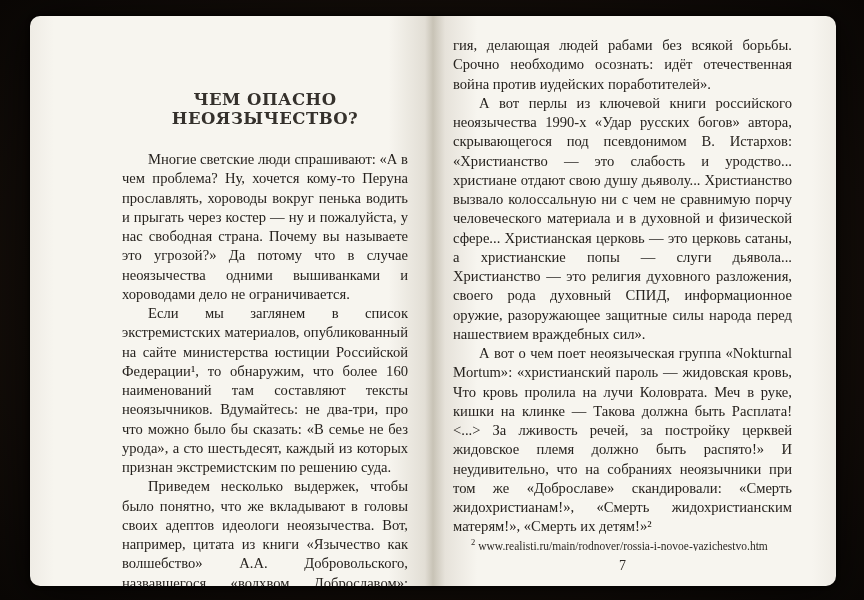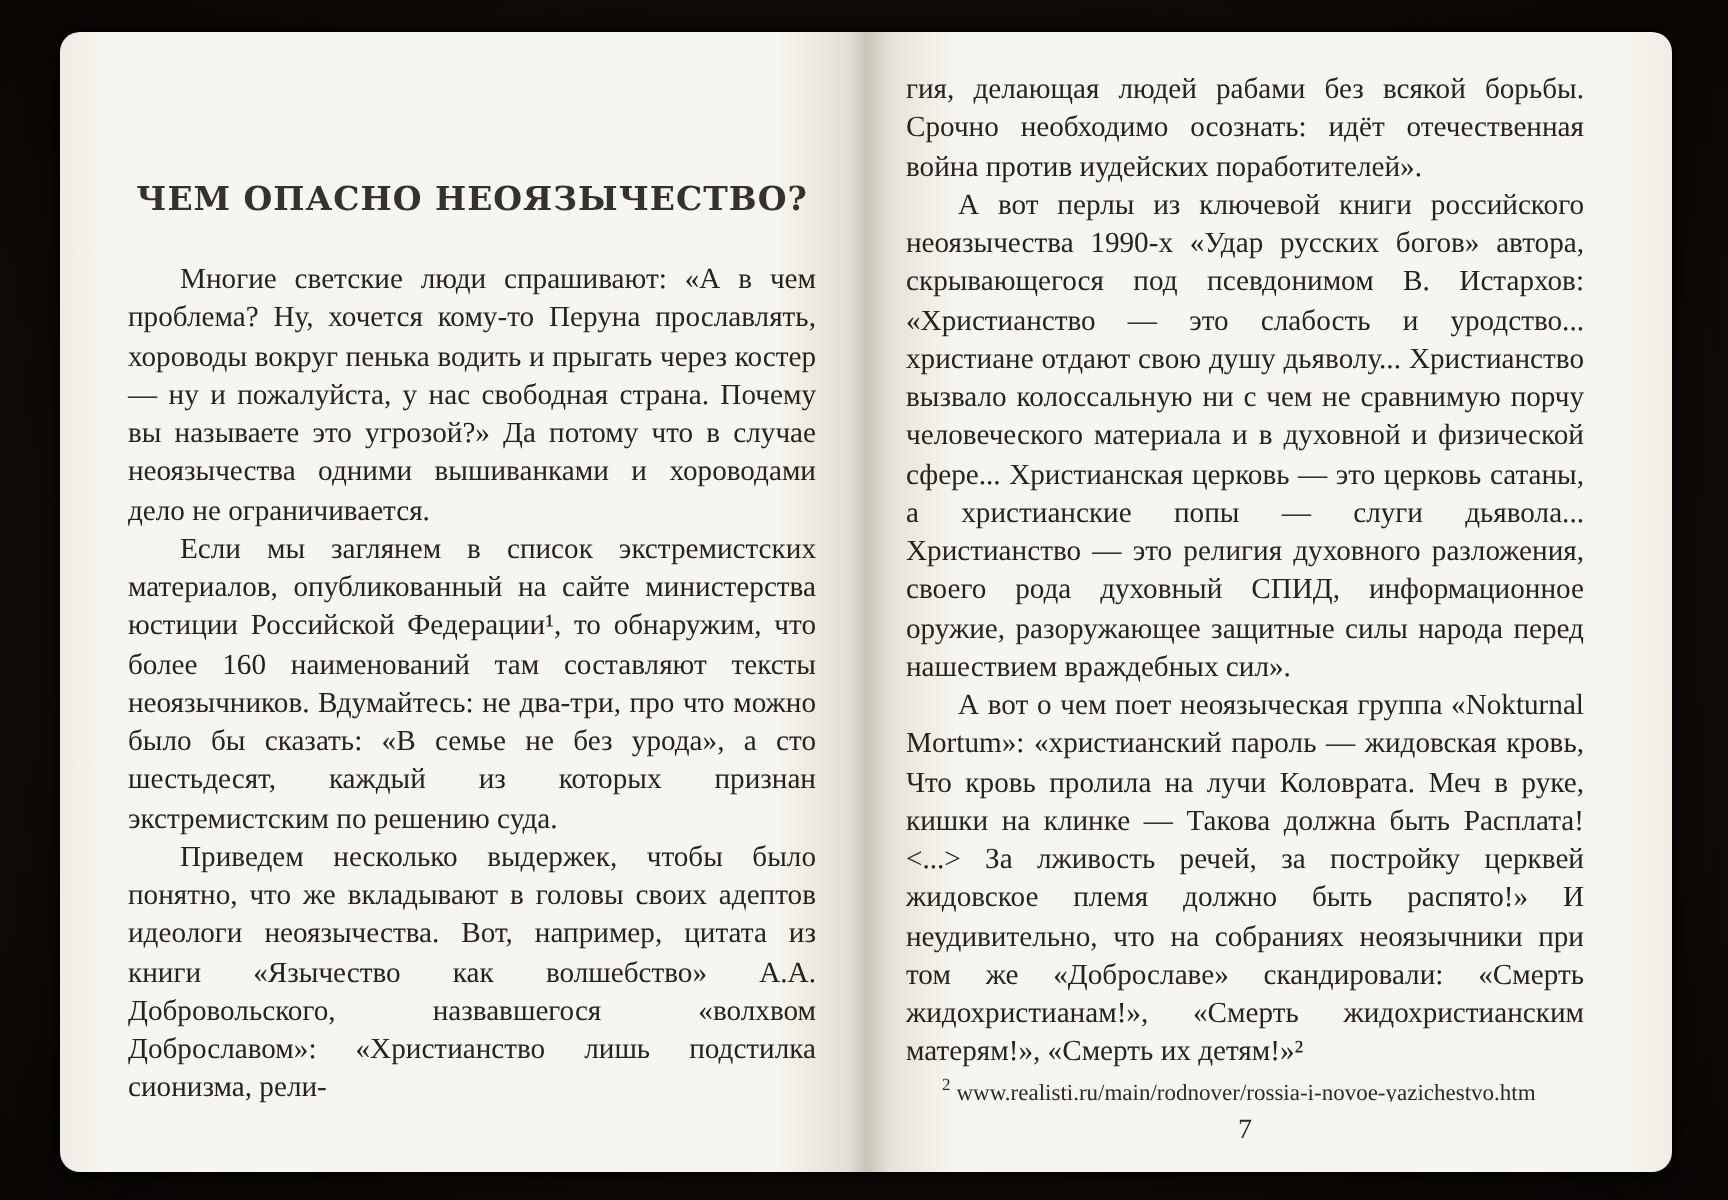--- a/index.html
+++ b/index.html
@@ -19,21 +19,21 @@
     display: flex;
     box-shadow: 0 6px 40px rgba(0,0,0,0.75), 0 0 4px rgba(0,0,0,0.9);
     overflow: hidden;
   }
   .page {
     width: 50%; box-sizing: border-box;
     display: flex; flex-direction: column;
     color: #26221e;
   }
   .page.left {
-    padding: 40px 25px 12px 34px;
+    padding: 40px 25px 12px 92px;
     background: linear-gradient(to right, #efece5 0%, #f7f5ef 6%, #f7f5ef 89%, #e2ded5 98%, #c8c3b6 100%);
   }
   .page.right {
     padding: 20px 44px 12px 20px;
     background: linear-gradient(to right, #c8c3b6 0%, #e6e2da 3%, #f7f5ef 11%, #f7f5ef 94%, #efece5 100%);
   }
   .chapter-title {
     margin: 34px 0 22px 0;
     text-align: center;
     font-family: "DejaVu Serif", serif;

